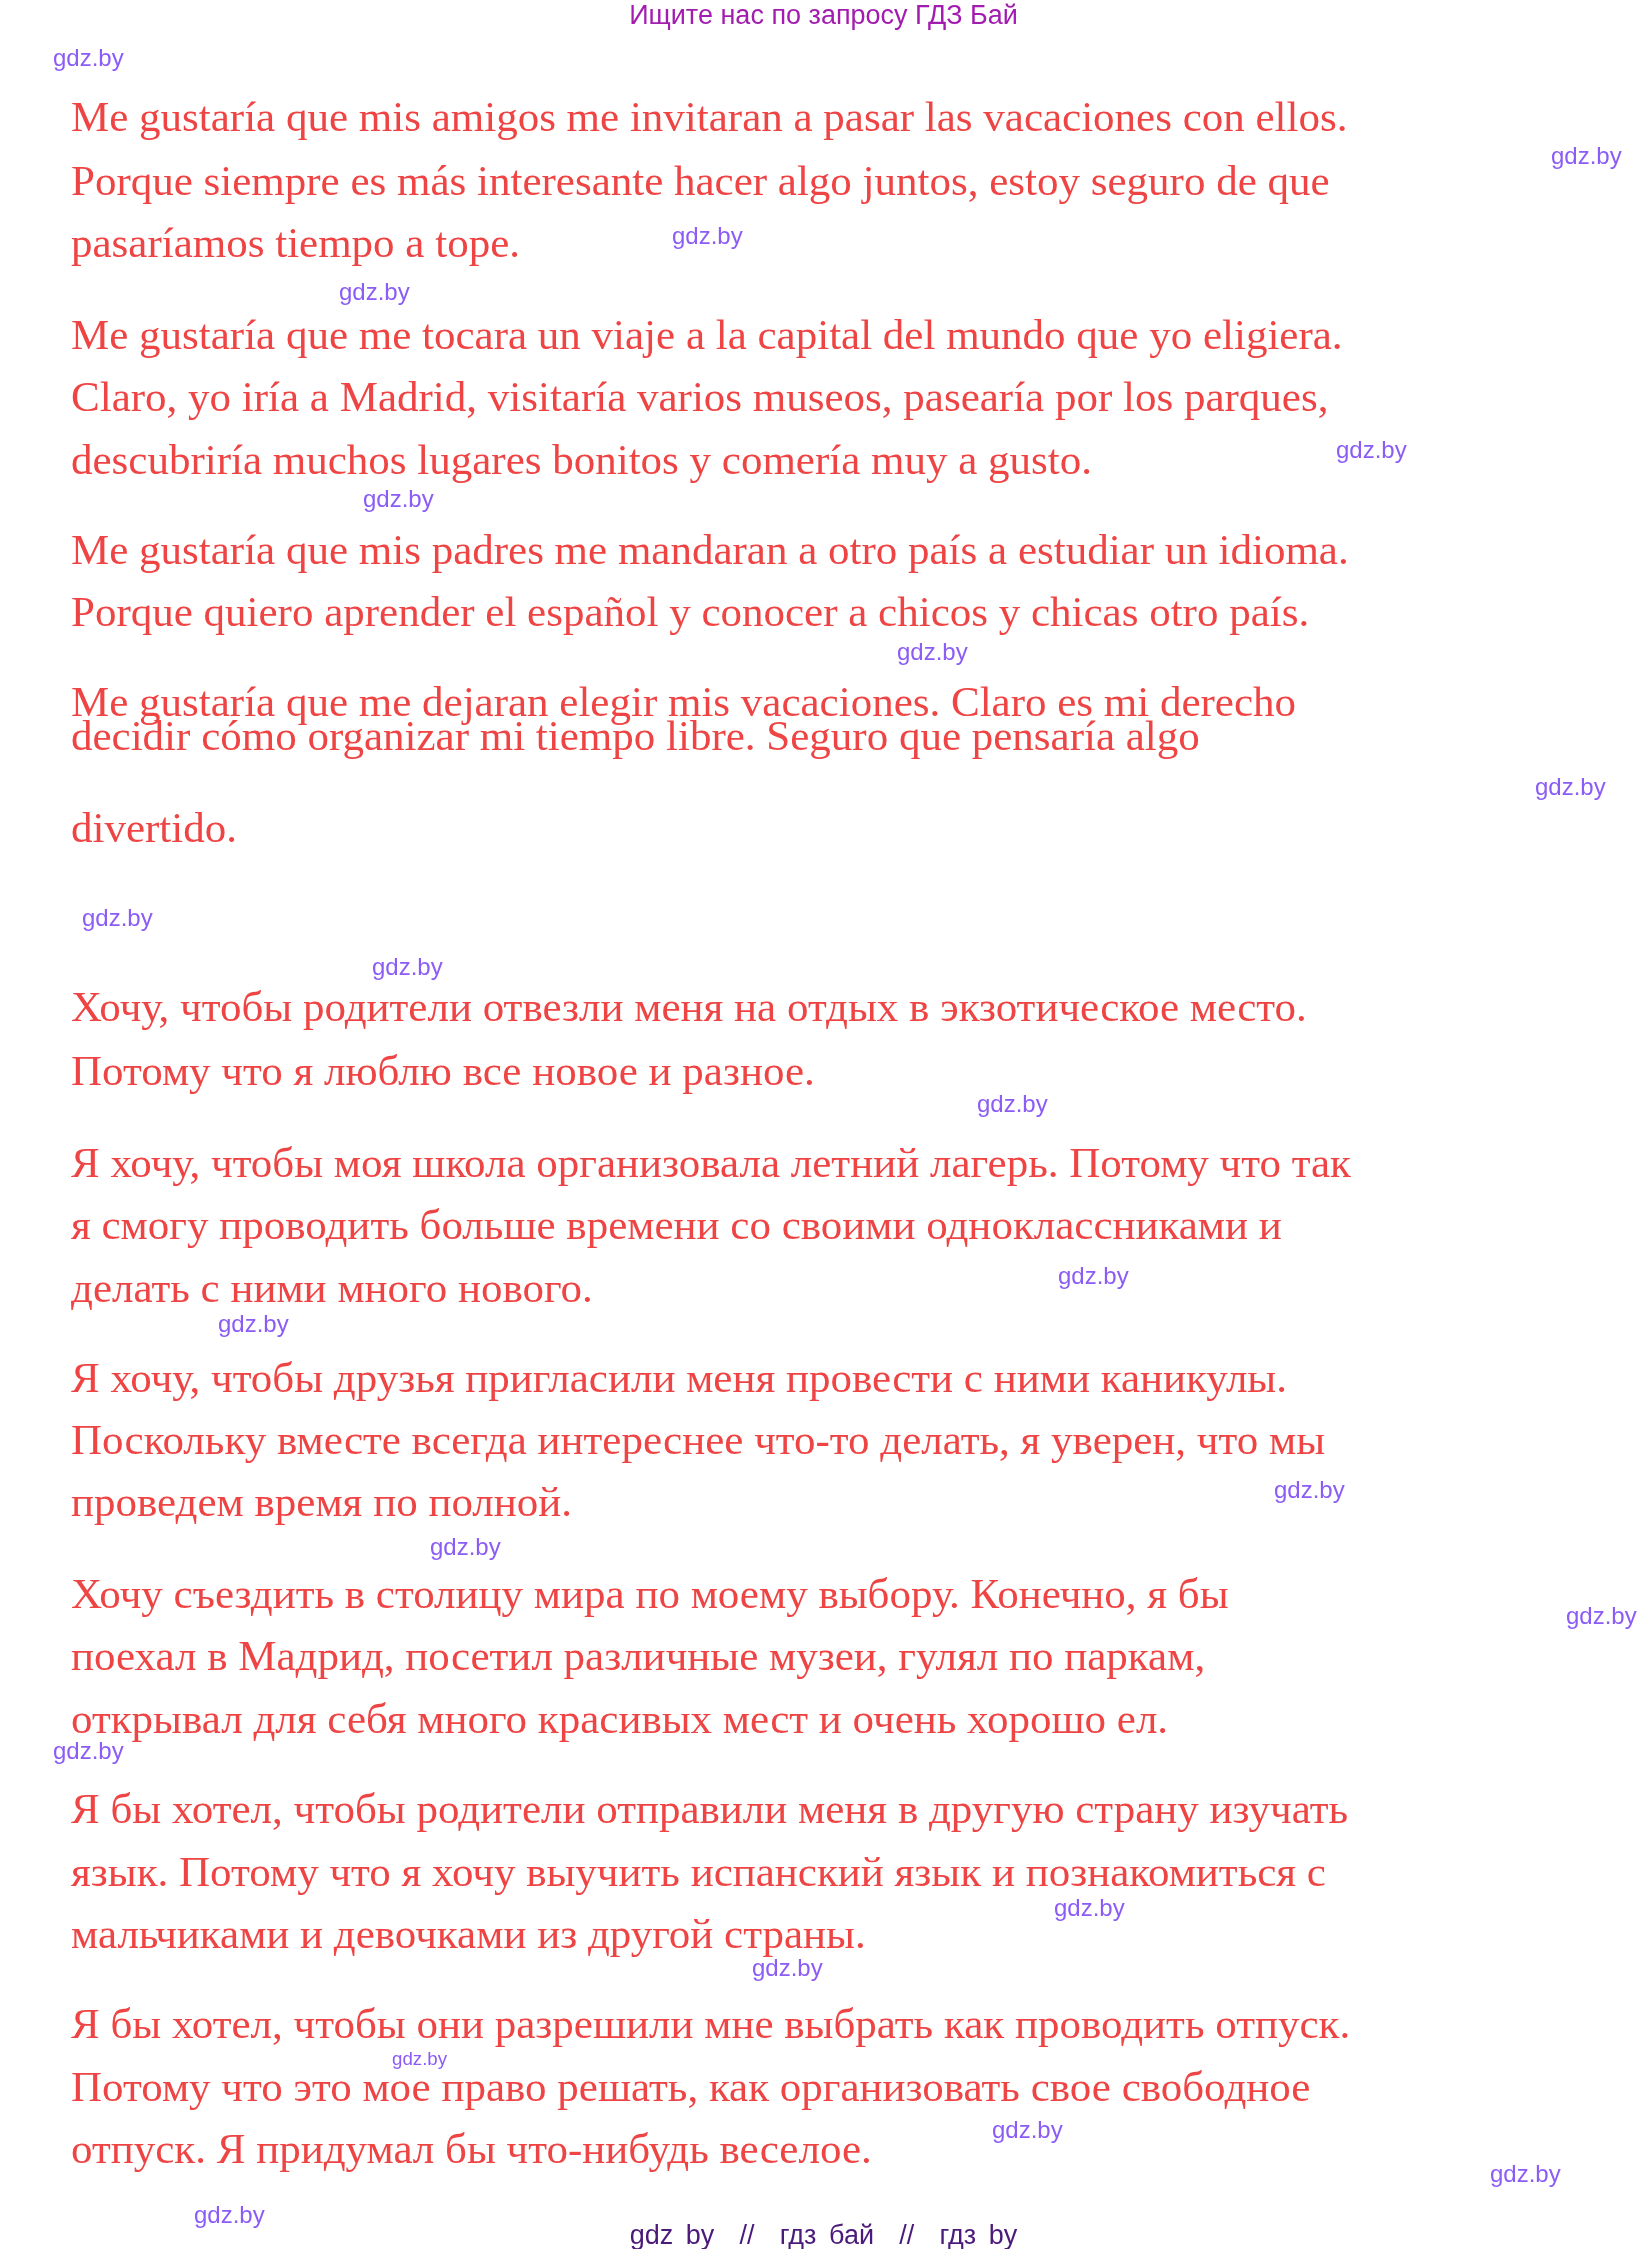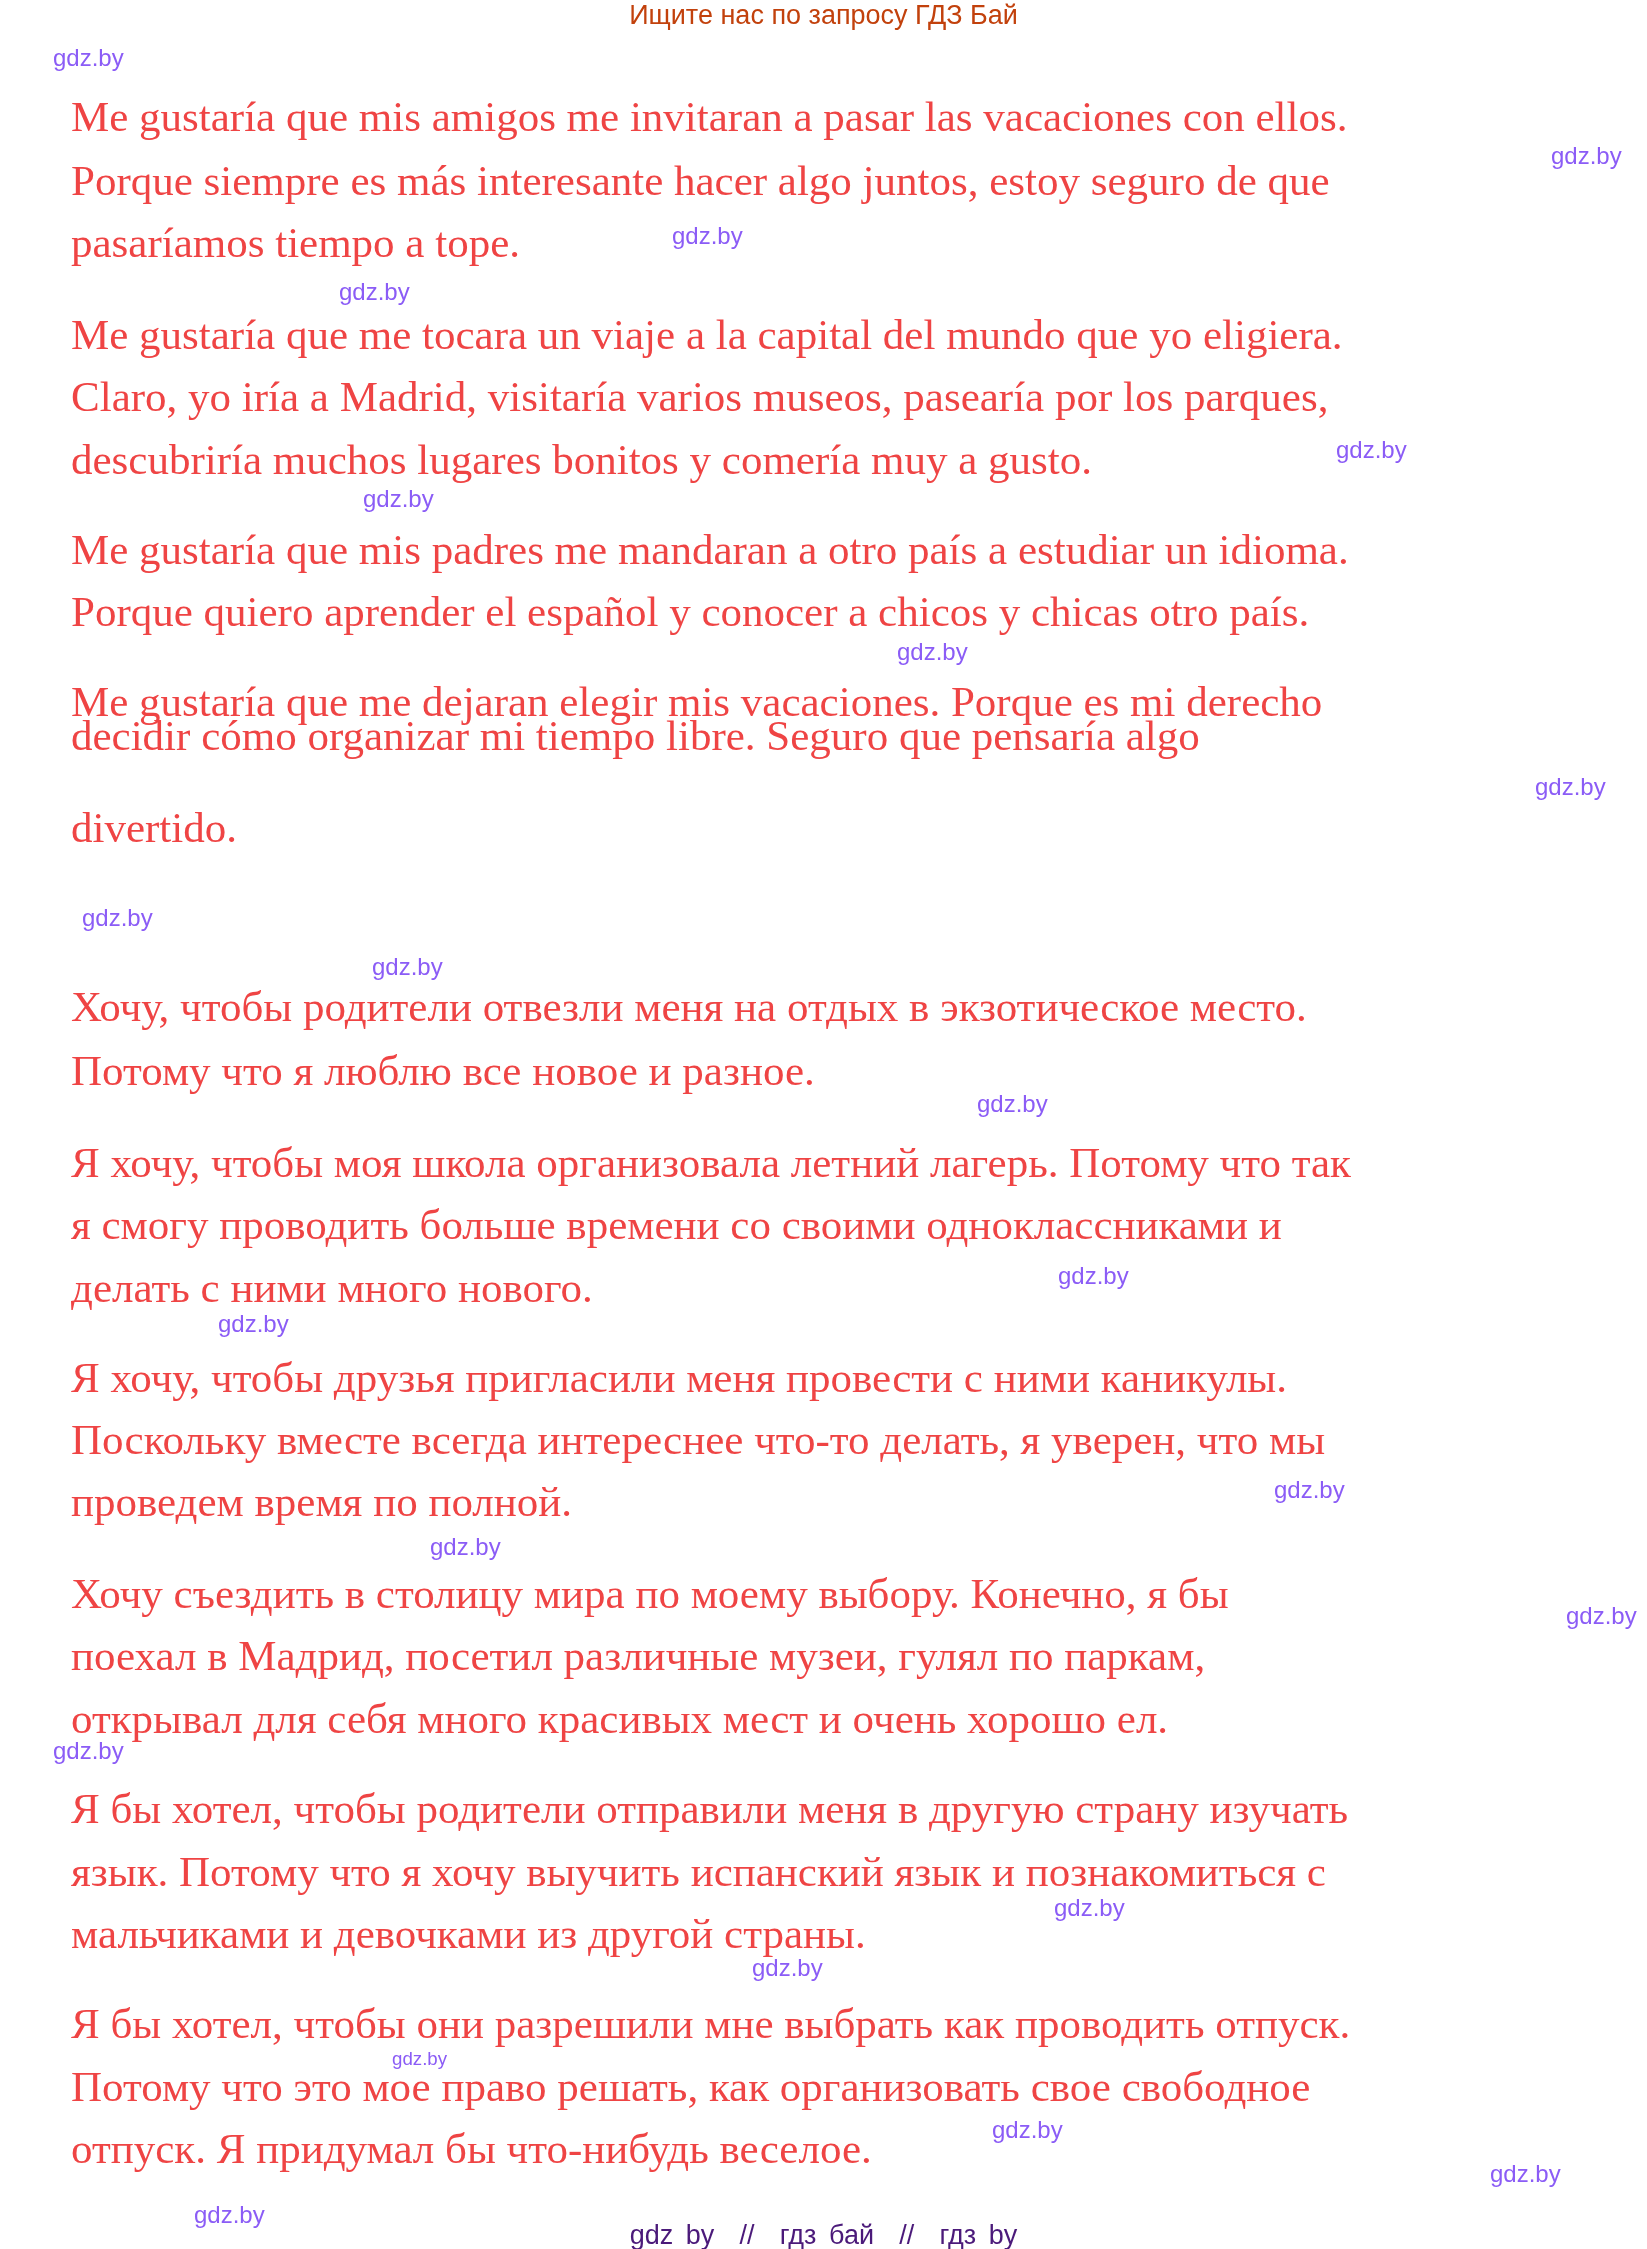--- a/index.html
+++ b/index.html
@@ -6,32 +6,32 @@
   body { width:1647px; height:2250px; position:relative; overflow:hidden; }
   .header { position:absolute; left:0; width:1647px; top:0; height:31px; line-height:31px; text-align:center; font-family:"Liberation Sans", sans-serif; font-size:27px; }
   .line { position:absolute; left:71px; height:51px; line-height:51px; white-space:nowrap; font-family:"Liberation Serif", serif; font-size:43px; color:#ef4444; }
   .wm { position:absolute; height:27px; line-height:27px; font-family:"Liberation Sans", sans-serif; font-size:24px; color:#8b5cf6; white-space:nowrap; }
   .wm.small { font-size:18.7px; height:22px; line-height:22px; }
   .footer { position:absolute; left:0; width:1647px; top:2218px; height:34px; line-height:34px; text-align:center; font-family:"Liberation Sans", sans-serif; font-size:27px; word-spacing:5.1px; }
 </style>
 </head>
 <body>
 
-<div class="header" style="color:#c2410c;">Ищите нас по запросу ГДЗ Бай</div>
+<div class="header" style="color:#a21caf;">Ищите нас по запросу ГДЗ Бай</div>
 
 <div>
   <div class="line" style="top:91px">Me gustaría que mis amigos me invitaran a pasar las vacaciones con ellos.</div>
   <div class="line" style="top:155px">Porque siempre es más interesante hacer algo juntos, estoy seguro de que</div>
   <div class="line" style="top:217px">pasaríamos tiempo a tope.</div>
   <div class="line" style="top:309px">Me gustaría que me tocara un viaje a la capital del mundo que yo eligiera.</div>
   <div class="line" style="top:371px">Claro, yo iría a Madrid, visitaría varios museos, pasearía por los parques,</div>
   <div class="line" style="top:434px">descubriría muchos lugares bonitos y comería muy a gusto.</div>
   <div class="line" style="top:524px">Me gustaría que mis padres me mandaran a otro país a estudiar un idioma.</div>
   <div class="line" style="top:586px">Porque quiero aprender el español y conocer a chicos y chicas otro país.</div>
-  <div class="line" style="top:676px">Me gustaría que me dejaran elegir mis vacaciones. Porque es mi derecho</div>
+  <div class="line" style="top:676px">Me gustaría que me dejaran elegir mis vacaciones. Claro es mi derecho</div>
   <div class="line" style="top:710px">decidir cómo organizar mi tiempo libre. Seguro que pensaría algo</div>
   <div class="line" style="top:802px">divertido.</div>
   <div class="line" style="top:981px">Хочу, чтобы родители отвезли меня на отдых в экзотическое место.</div>
   <div class="line" style="top:1045px">Потому что я люблю все новое и разное.</div>
   <div class="line" style="top:1137px">Я хочу, чтобы моя школа организовала летний лагерь. Потому что так</div>
   <div class="line" style="top:1199px">я смогу проводить больше времени со своими одноклассниками и</div>
   <div class="line" style="top:1262px">делать с ними много нового.</div>
   <div class="line" style="top:1352px">Я хочу, чтобы друзья пригласили меня провести с ними каникулы.</div>
   <div class="line" style="top:1414px">Поскольку вместе всегда интереснее что-то делать, я уверен, что мы</div>
   <div class="line" style="top:1476px">проведем время по полной.</div>

